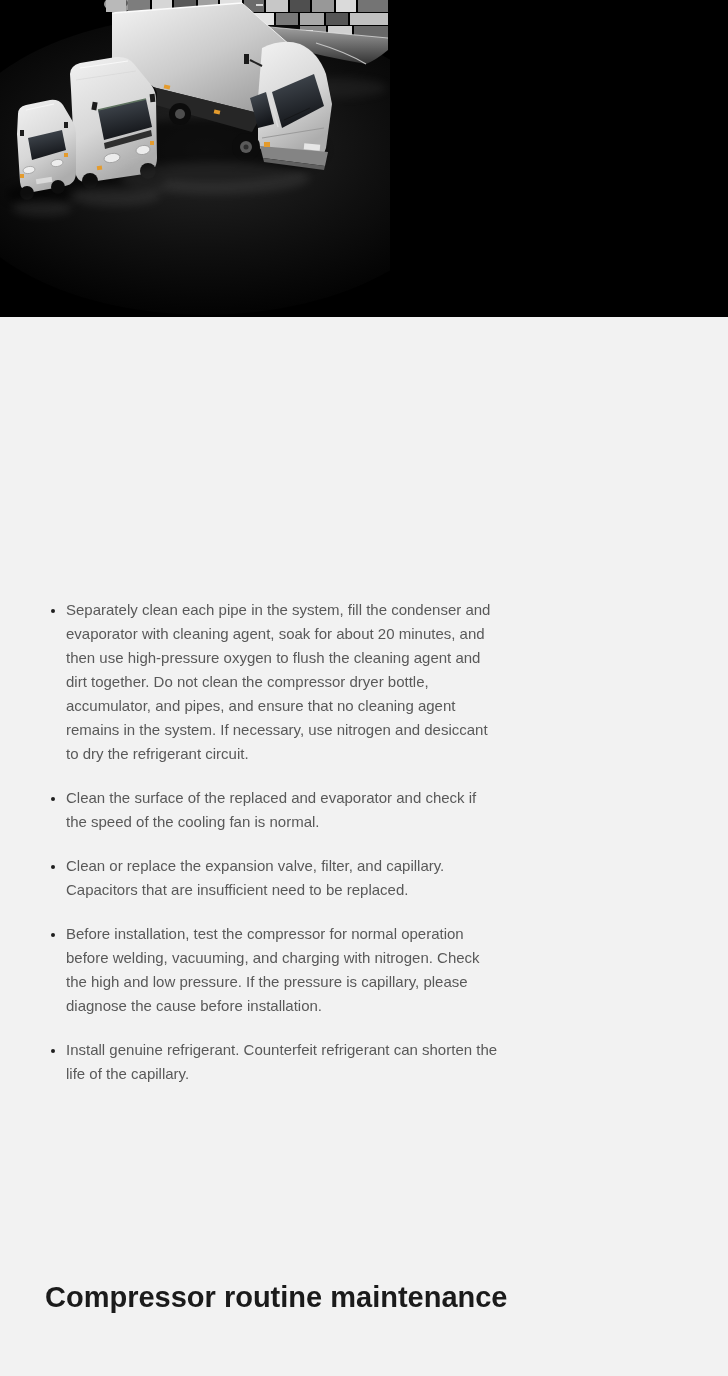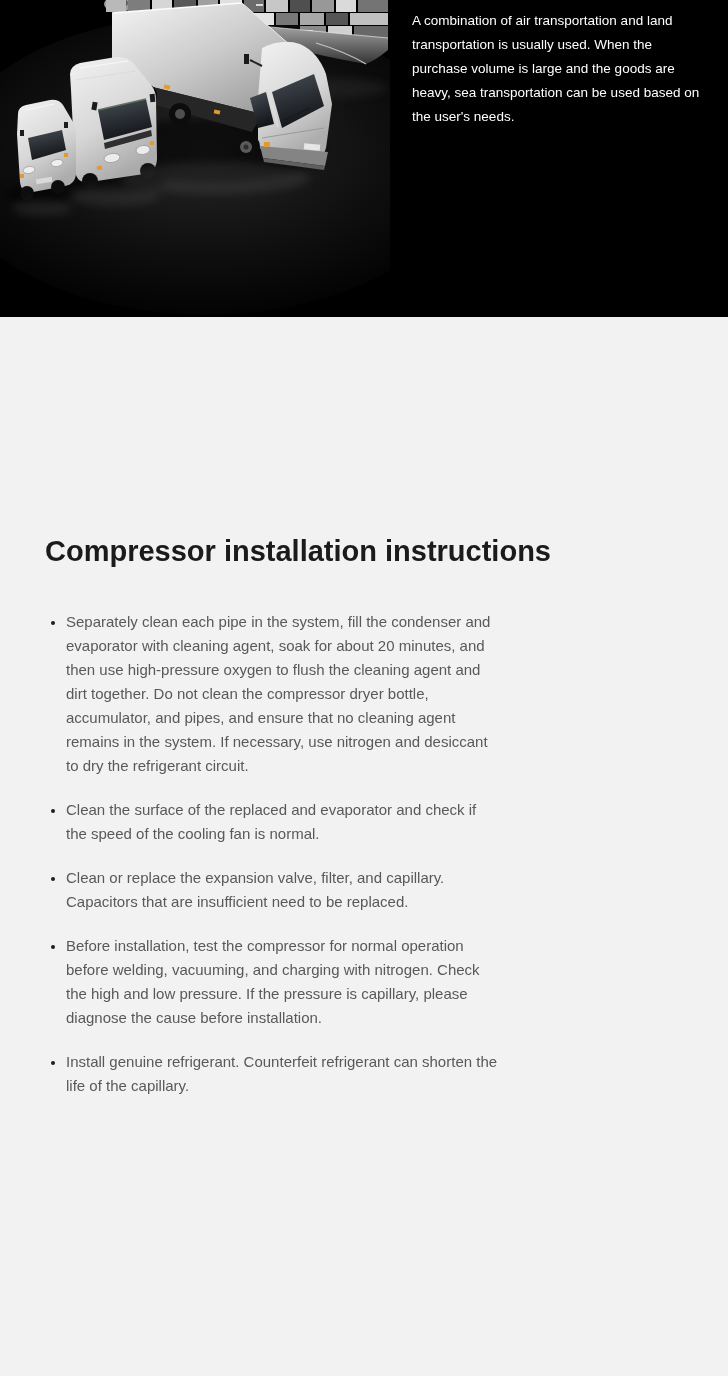--- a/index.html
+++ b/index.html
@@ -30,21 +30,21 @@
   .content {
     padding: 218px 40px 30px 45px;
   }
   .section-title {
     font-size: 29px;
     line-height: 33px;
     font-weight: 700;
     color: #1b1b1b;
   }
   .bullet-list {
-    margin-top: 42px;
+    margin-top: 63px;
     padding-left: 21px;
     width: 455px;
     list-style: disc outside;
   }
   .bullet-list li {
     font-size: 15px;
     line-height: 24px;
     color: #595959;
     margin-bottom: 20px;
   }
@@ -190,27 +190,26 @@
       <rect x="64" y="122" width="4" height="6" fill="#1c1c1c"></rect>
     </g>
 
     <g opacity="0.15" fill="#8a8a8a" filter="url(#soft)">
       <ellipse cx="42" cy="208" rx="30" ry="8"></ellipse>
       <ellipse cx="114" cy="196" rx="46" ry="10"></ellipse>
       <ellipse cx="215" cy="178" rx="95" ry="16"></ellipse>
     </g>
   </svg>
 
-  <p class="hero-text">A combination of air transportation and land transportation is usually used. When the purchase volume is large and the goods are heavy, sea transportation can be used based on the user's needs.</p>
 </section>
 
 <main class="content">
-  <h1 class="section-title">Compressor installation instructions</h1>
 
   <ul class="bullet-list">
     <li>Separately clean each pipe in the system, fill the condenser and evaporator with cleaning agent, soak for about 20 minutes, and then use high-pressure oxygen to flush the cleaning agent and dirt together. Do not clean the compressor dryer bottle, accumulator, and pipes, and ensure that no cleaning agent remains in the system. If necessary, use nitrogen and desiccant to dry the refrigerant circuit.</li>
     <li>Clean the surface of the replaced and evaporator and check if the speed of the cooling fan is normal.</li>
     <li>Clean or replace the expansion valve, filter, and capillary. Capacitors that are insufficient need to be replaced.</li>
     <li>Before installation, test the compressor for normal operation before welding, vacuuming, and charging with nitrogen. Check the high and low pressure. If the pressure is capillary, please diagnose the cause before installation.</li>
     <li>Install genuine refrigerant. Counterfeit refrigerant can shorten the life of the capillary.</li>
   </ul>
 
+  <h2 class="section-title second">Compressor routine maintenance</h2>
 </main>
 
 </body></html>

